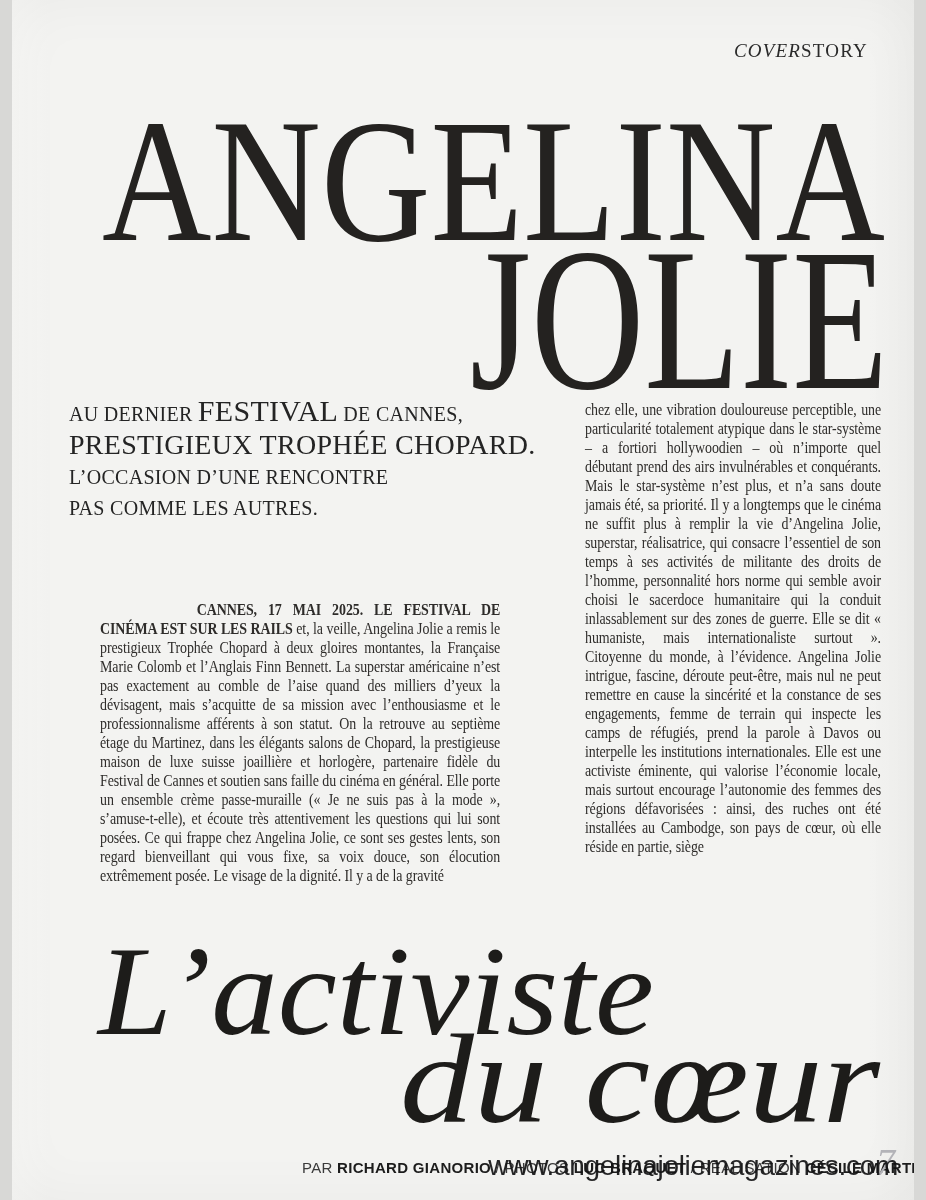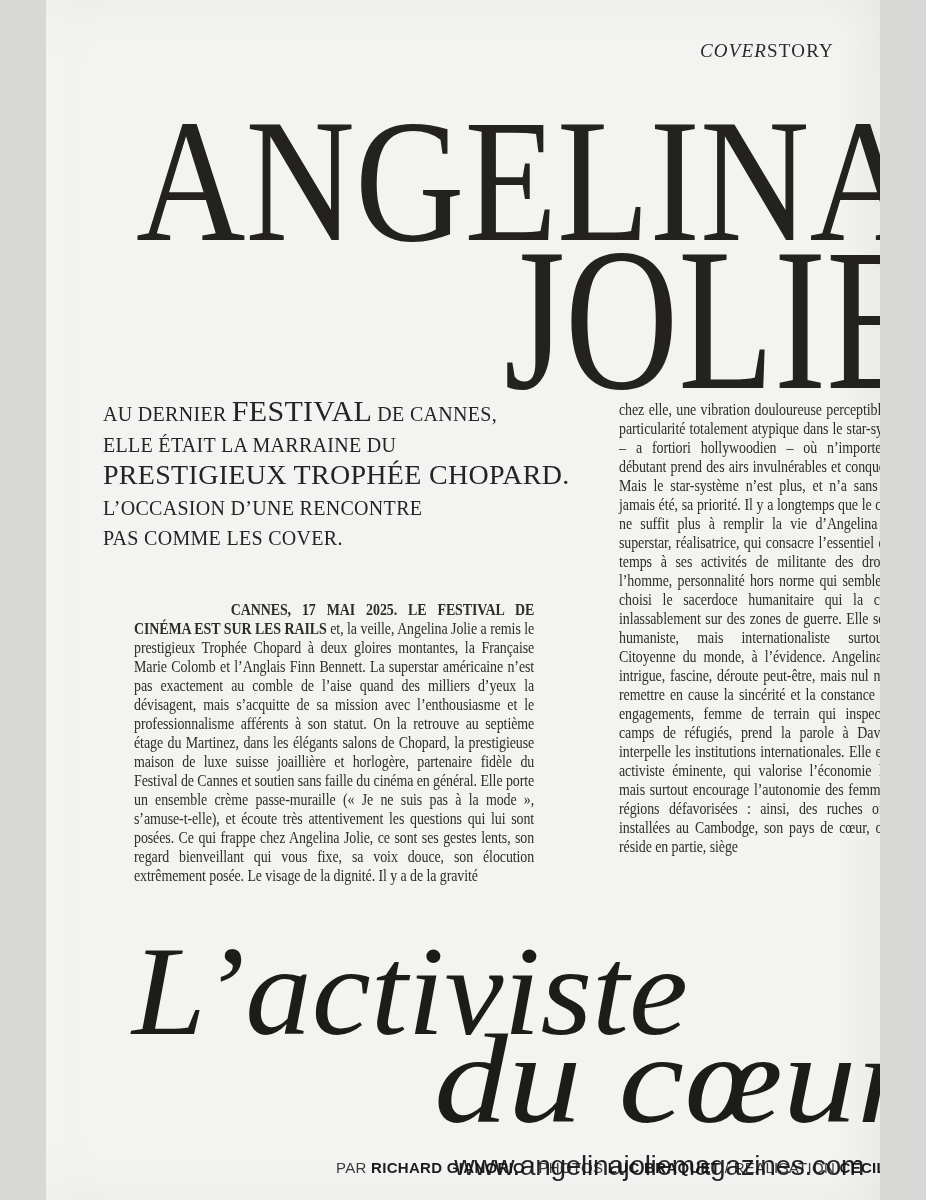--- a/index.html
+++ b/index.html
@@ -2,21 +2,21 @@
 <html><head>
 <meta charset="utf-8">
 <style>
   html,body{margin:0;padding:0;}
   body{
     background:#d8d8d6;
     font-family:"Liberation Serif", serif;
   }
   .page{
     position:relative;
-    width:834px;height:1200px;
+    width:902px;height:1200px;
     margin:0 auto;
     background:linear-gradient(90deg,#f7f7f5 0%,#f3f3f1 4%,#f3f3f1 95%,#efefed 100%);
     box-shadow:inset 0 0 60px rgba(0,0,0,0.04);
     overflow:hidden;
     color:#2e2c2a;
   }
   
   .coverstory{
     position:absolute;top:40px;right:46px;
     font-size:19px;letter-spacing:1.2px;color:#2a2a2a;
@@ -103,24 +103,23 @@
 
   <svg id="title1" class="title-svg" width="785" height="150">
     <text x="0" y="132" textLength="783" lengthAdjust="spacingAndGlyphs">ANGELINA</text>
   </svg>
   <svg id="title2" class="title-svg" width="420" height="160">
     <text x="0" y="145" textLength="418" lengthAdjust="spacingAndGlyphs">JOLIE</text>
   </svg>
 
   <div class="standfirst">
       <div class="sf-line"><span class="sf-seg sf-caps">AU DERNIER </span><span class="sf-seg sf-big">FESTIVAL</span><span class="sf-seg sf-caps"> DE CANNES,</span></div>
-      <div class="sf-line"><span class="sf-seg sf-caps">ELLE ÉTAIT LA MARRAINE DU</span></div>
       <div class="sf-line"><span class="sf-seg sf-italic">PRESTIGIEUX TROPHÉE CHOPARD.</span></div>
       <div class="sf-line"><span class="sf-seg sf-caps">L’OCCASION D’UNE RENCONTRE</span></div>
-      <div class="sf-line"><span class="sf-seg sf-caps">PAS COMME LES COVER.</span></div>
+      <div class="sf-line"><span class="sf-seg sf-caps">PAS COMME LES AUTRES.</span></div>
     </div>
 
   <div class="col col-left">
     <p><b class="lead-bold">CANNES, 17 MAI 2025. LE FESTIVAL DE CINÉMA EST SUR LES RAILS</b><span> et, la veille, Angelina Jolie a remis le prestigieux Trophée Chopard à deux gloires montantes, la Française Marie Colomb et l’Anglais Finn Bennett. La superstar américaine n’est pas exactement au comble de l’aise quand des milliers d’yeux la dévisagent, mais s’acquitte de sa mission avec l’enthousiasme et le professionnalisme afférents à son statut. On la retrouve au septième étage du Martinez, dans les élégants salons de Chopard, la prestigieuse maison de luxe suisse joaillière et horlogère, partenaire fidèle du Festival de Cannes et soutien sans faille du cinéma en général. Elle porte un ensemble crème passe-muraille (« Je ne suis pas à la mode », s’amuse-t-elle), et écoute très attentivement les questions qui lui sont posées. Ce qui frappe chez Angelina Jolie, ce sont ses gestes lents, son regard bienveillant qui vous fixe, sa voix douce, son élocution extrêmement posée. Le visage de la dignité. Il y a de la gravité</span></p>
   </div>
 
   <div class="col col-right">
     <p><span>chez elle, une vibration douloureuse perceptible, une particularité totalement atypique dans le star-système – a fortiori hollywoodien – où n’importe quel débutant prend des airs invulnérables et conquérants. Mais le star-système n’est plus, et n’a sans doute jamais été, sa priorité. Il y a longtemps que le cinéma ne suffit plus à remplir la vie d’Angelina Jolie, superstar, réalisatrice, qui consacre l’essentiel de son temps à ses activités de militante des droits de l’homme, personnalité hors norme qui semble avoir choisi le sacerdoce humanitaire qui la conduit inlassablement sur des zones de guerre. Elle se dit « humaniste, mais internationaliste surtout ». Citoyenne du monde, à l’évidence. Angelina Jolie intrigue, fascine, déroute peut-être, mais nul ne peut remettre en cause la sincérité et la constance de ses engagements, femme de terrain qui inspecte les camps de réfugiés, prend la parole à Davos ou interpelle les institutions internationales. Elle est une activiste éminente, qui valorise l’économie locale, mais surtout encourage l’autonomie des femmes des régions défavorisées : ainsi, des ruches ont été installées au Cambodge, son pays de cœur, où elle réside en partie, siège</span></p>
   </div>
 

